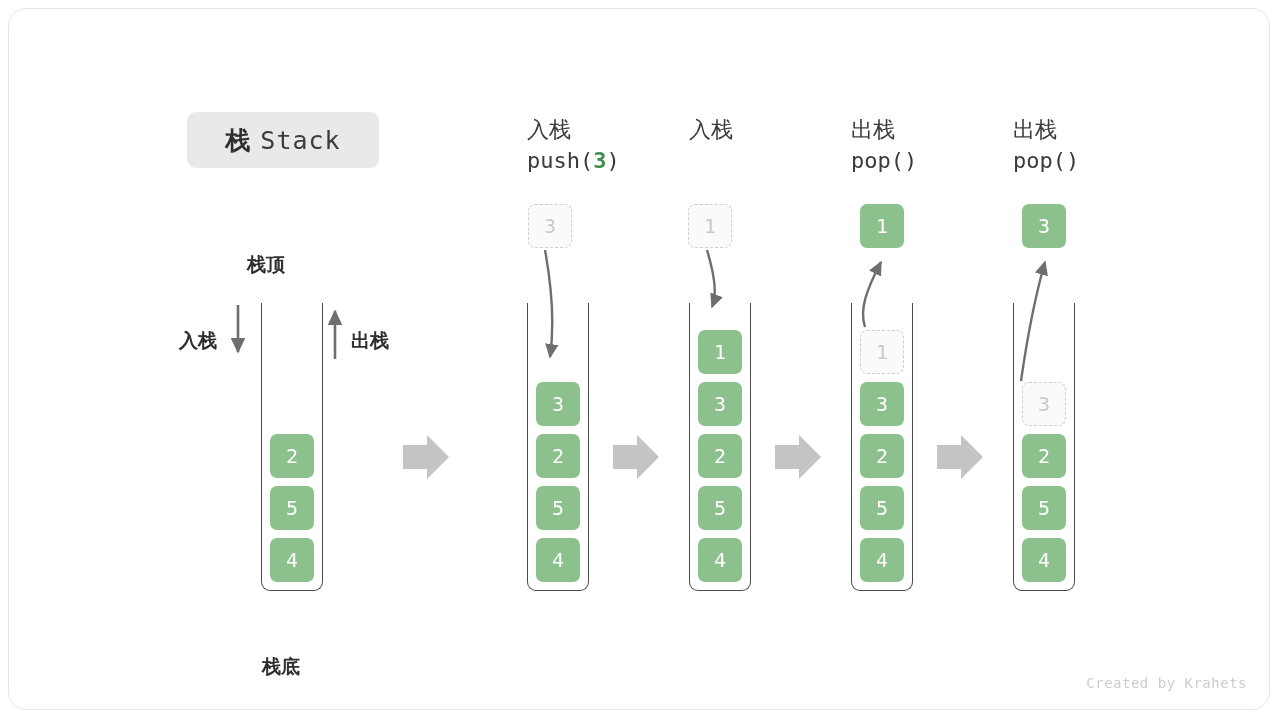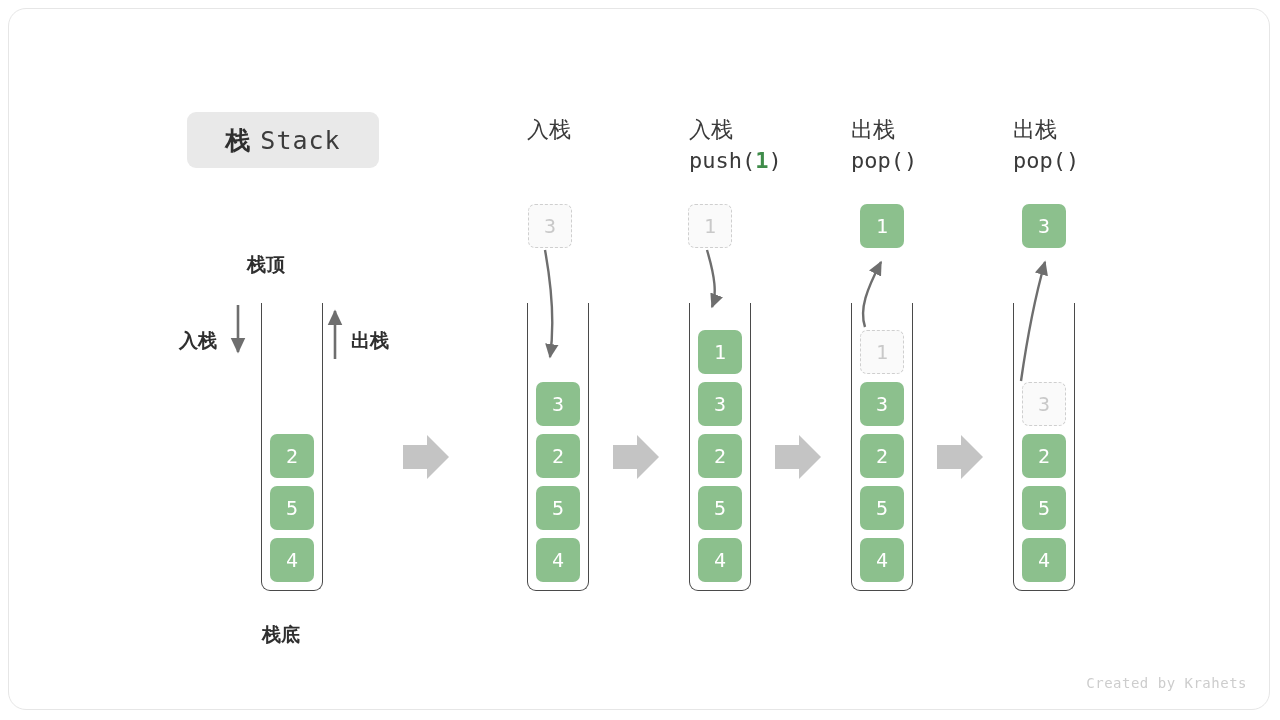--- a/index.html
+++ b/index.html
@@ -167,38 +167,38 @@
     <div class="cjk-bold" style="left:170px; top:319px;">入栈</div>
 
     <div class="cjk-bold" style="left:342px; top:319px;">出栈</div>
 
     <div class="stack-box" style="left:252px; top:294px;"></div>
 
     <div class="cell solid" style="left:261px; top:425px;">2</div>
     <div class="cell solid" style="left:261px; top:477px;">5</div>
     <div class="cell solid" style="left:261px; top:529px;">4</div>
 
-    <div class="cjk-bold" style="left:253px; top:613px;">栈底</div>
+    <div class="cjk-bold" style="left:253px; top:645px;">栈底</div>
 
     <div class="col-head" style="left:518px; top:106px;">
       <div class="line1">入栈</div>
+      <div class="line2"><span>push(</span><span class="arg">3</span><span>)</span></div>
     </div>
 
     <div class="cell ghost" style="left:519px; top:195px;">3</div>
 
     <div class="stack-box" style="left:518px; top:294px;"></div>
 
     <div class="cell solid" style="left:527px; top:373px;">3</div>
     <div class="cell solid" style="left:527px; top:425px;">2</div>
     <div class="cell solid" style="left:527px; top:477px;">5</div>
     <div class="cell solid" style="left:527px; top:529px;">4</div>
 
     <div class="col-head" style="left:680px; top:106px;">
       <div class="line1">入栈</div>
-      <div class="line2"><span>push(</span><span class="arg">1</span><span>)</span></div>
     </div>
 
     <div class="cell ghost" style="left:679px; top:195px;">1</div>
 
     <div class="stack-box" style="left:680px; top:294px;"></div>
 
     <div class="cell solid" style="left:689px; top:321px;">1</div>
     <div class="cell solid" style="left:689px; top:373px;">3</div>
     <div class="cell solid" style="left:689px; top:425px;">2</div>
     <div class="cell solid" style="left:689px; top:477px;">5</div>

